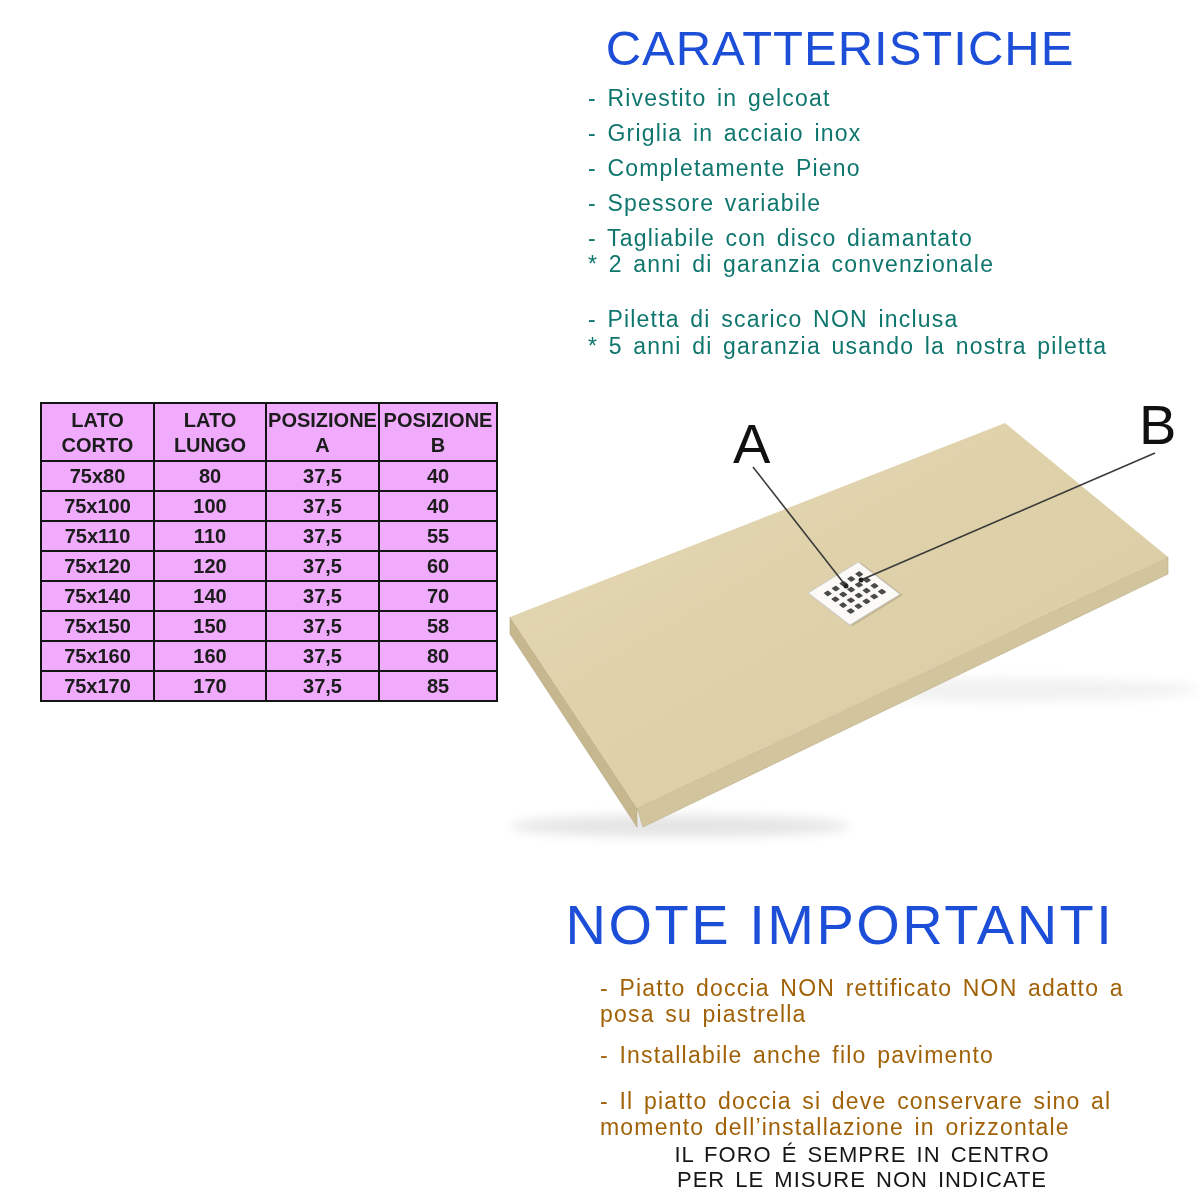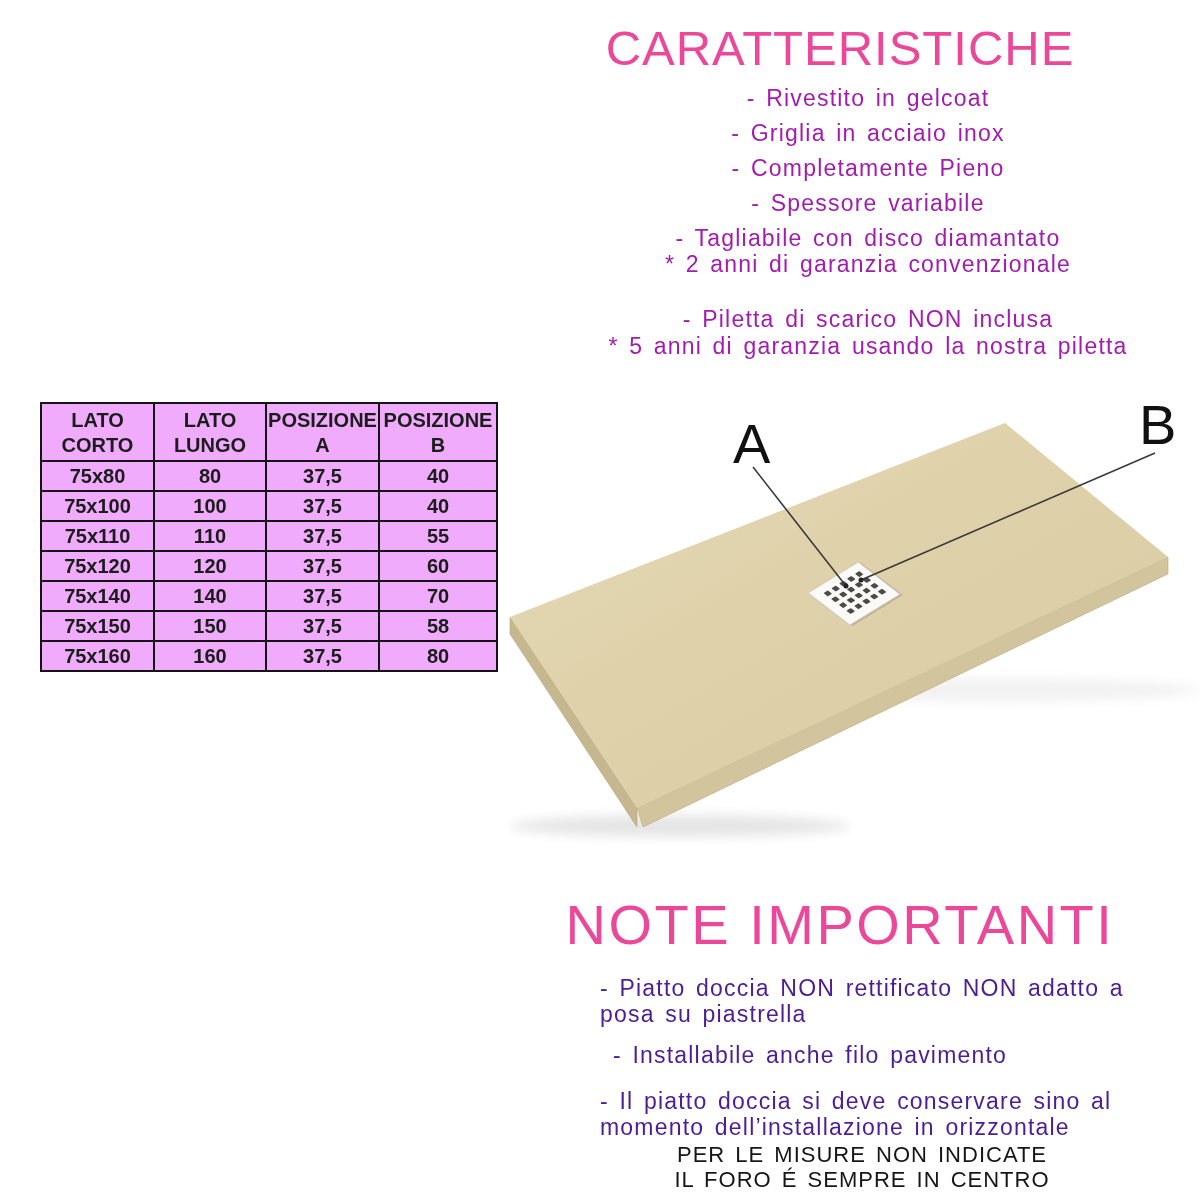--- a/index.html
+++ b/index.html
@@ -12,33 +12,32 @@
     overflow:hidden;
   }
   .abs{position:absolute;}
 
   
   .big-title{
     left:560px;width:560px;
     text-align:center;
     font-size:49px;
     letter-spacing:1px;
-    color:#ec4899;
+    color:#1d4ed8;
     white-space:nowrap;
   }
   #carat-title{top:20px;}
   #note-title{top:892px;font-size:56px;letter-spacing:2.5px;}
 
   
   #features{
     left:588px;top:86px;width:560px;
     font-size:23px;line-height:24px;
     letter-spacing:1.2px;word-spacing:3px;
-    color:#a21caf;
-    text-align:center;
+    color:#0f766e;
   }
   #features .feat{white-space:nowrap;}
   .feat.m11{margin-top:11px;}
   .feat.m0{margin-top:0px;}
   .feat.m2{margin-top:2px;}
   .feat.m31{margin-top:31px;}
   .feat.m3{margin-top:3px;}
 
   
   #dims{
@@ -58,25 +57,25 @@
     padding:0;
   }
   #dims .hdr{height:55px;line-height:25px;padding-top:1px;}
   #dims .row td{height:28px;}
 
   
   #notes{
     left:600px;top:975px;width:580px;
     font-size:23px;line-height:26px;
     letter-spacing:1.2px;word-spacing:3px;
-    color:#4c1d95;
+    color:#a16207;
   }
   .note-item{margin:0;}
   .note-item .ln{white-space:nowrap;}
-  #note-2{margin-top:15px;margin-left:13px;}
+  #note-2{margin-top:15px;}
   #note-3{margin-top:20px;}
 
   
   #footer-note{
     left:560px;top:1142px;width:604px;
     text-align:center;
     font-size:22px;line-height:25px;
     letter-spacing:1px;word-spacing:3px;
     color:#161616;
   }
@@ -168,20 +167,26 @@
     <td>75x150</td>
     <td>150</td>
     <td>37,5</td>
     <td>58</td>
   </tr>
   <tr class="row">
     <td>75x160</td>
     <td>160</td>
     <td>37,5</td>
     <td>80</td>
+  </tr>
+  <tr class="row">
+    <td>75x170</td>
+    <td>170</td>
+    <td>37,5</td>
+    <td>85</td>
   </tr>
   </tbody>
 </table>
 
 <svg class="abs" id="tray-svg" width="1200" height="1200" viewBox="0 0 1200 1200">
   <defs>
     <filter id="soft" x="-60%" y="-60%" width="220%" height="220%">
       <feGaussianBlur stdDeviation="6"></feGaussianBlur>
     </filter>
     <linearGradient id="topSheen" x1="0" y1="0" x2="1" y2="1">
@@ -250,15 +255,15 @@
   <div class="note-item" id="note-2">
     <div class="ln">- Installabile anche filo pavimento</div>
   </div>
   <div class="note-item" id="note-3">
     <div class="ln">- Il piatto doccia si deve conservare sino al</div>
     <div class="ln">momento dell’installazione in orizzontale</div>
   </div>
 </div>
 
 <div class="abs" id="footer-note">
+  <div>IL FORO É SEMPRE IN CENTRO</div>
   <div>PER LE MISURE NON INDICATE</div>
-  <div>IL FORO É SEMPRE IN CENTRO</div>
 </div>
 
 </body></html>

